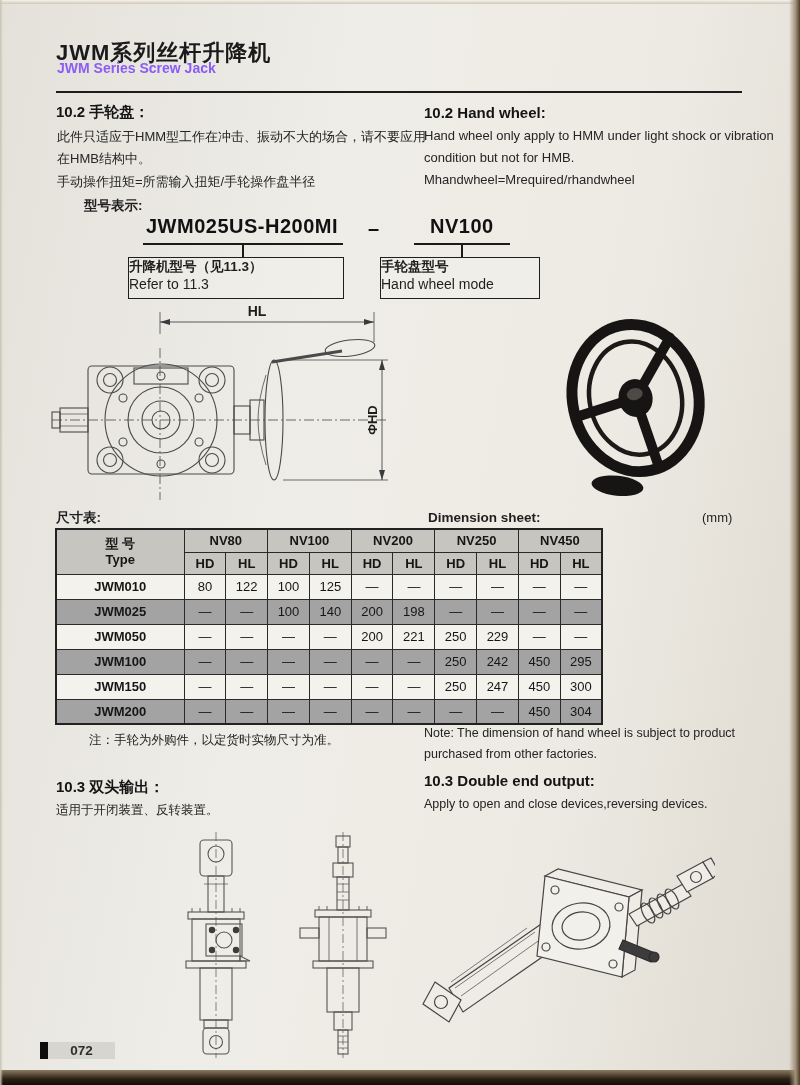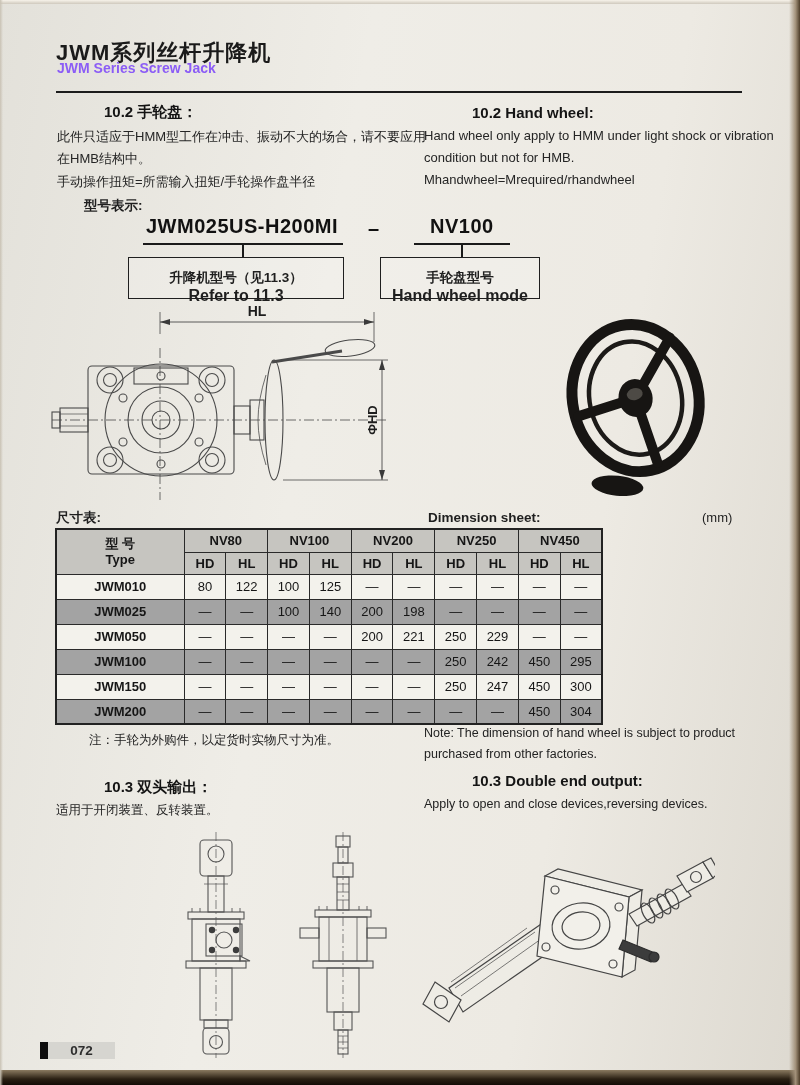--- a/index.html
+++ b/index.html
@@ -15,33 +15,33 @@
   
   .edge-top { left:0; top:0; width:800px; height:4px; background:linear-gradient(#f7f3ea,#cfc9bd); }
   .edge-bottom { left:0; top:1070px; width:800px; height:15px; background:linear-gradient(#8a7a60,#2a2013 60%,#140d06); }
   .edge-right { left:789px; top:0; width:11px; height:1085px; background:linear-gradient(90deg,rgba(60,48,30,0),#a2917a 60%,#4c3c28); }
   .edge-left { left:0; top:0; width:3px; height:1085px; background:linear-gradient(90deg,#c9c2b4,rgba(230,226,216,0)); }
 
   .title-cn { left:56px; top:38px; font-size:22px; font-weight:bold; letter-spacing:1px; color:#1a1a1a; }
   .title-en { left:57px; top:60px; font-size:14px; font-weight:bold; color:#8b5cf6; }
   .title-rule { left:56px; top:91px; width:686px; height:2px; background:#1c1c1c; }
 
-  .h-section { font-size:15px; font-weight:bold; color:#141414;margin-left:48px; }
+  .h-section { font-size:15px; font-weight:bold; color:#141414; }
   .body-line { font-size:13px; color:#252525; }
 
   .model-label { left:84px; top:197px; font-size:13.5px; font-weight:bold; }
   .model-code { font-size:20px; font-weight:bold; letter-spacing:.5px; color:#111; }
   .u-line { height:1.6px; background:#1a1a1a; }
   .v-line { width:1.6px; background:#1a1a1a; }
   .model-box {
-    border:1.6px solid #1f1f1f; text-align:center; padding-top:11px;
+    border:1.6px solid #1f1f1f; text-align:left; padding-top:0;
     background:rgba(255,255,255,.15);
   }
   .model-box .l1 { font-size:13.5px; font-weight:bold; line-height:18px; }
-  .model-box .l2 { font-size:16px; font-weight:700; line-height:17px; }
+  .model-box .l2 { font-size:14px; font-weight:400; line-height:17px; }
 
   .sheet-label-cn { left:56px; top:509px; font-size:13.5px; font-weight:bold; }
   .sheet-label-en { left:428px; top:510px; font-size:13.5px; font-weight:600; }
   .sheet-unit    { left:702px; top:510px; font-size:13px; }
 
   table.dim {
     position:absolute; left:55px; top:528px; width:548px;
     border-collapse:collapse; table-layout:fixed;
     font-size:13px; color:#161616;
   }

